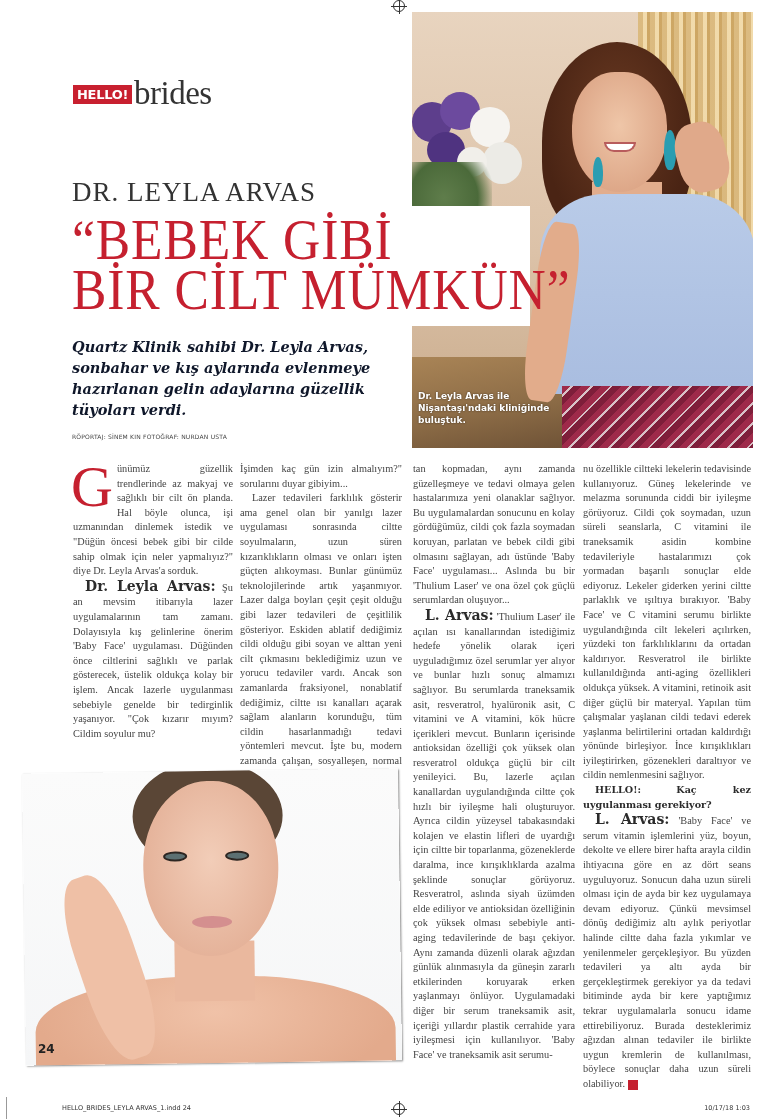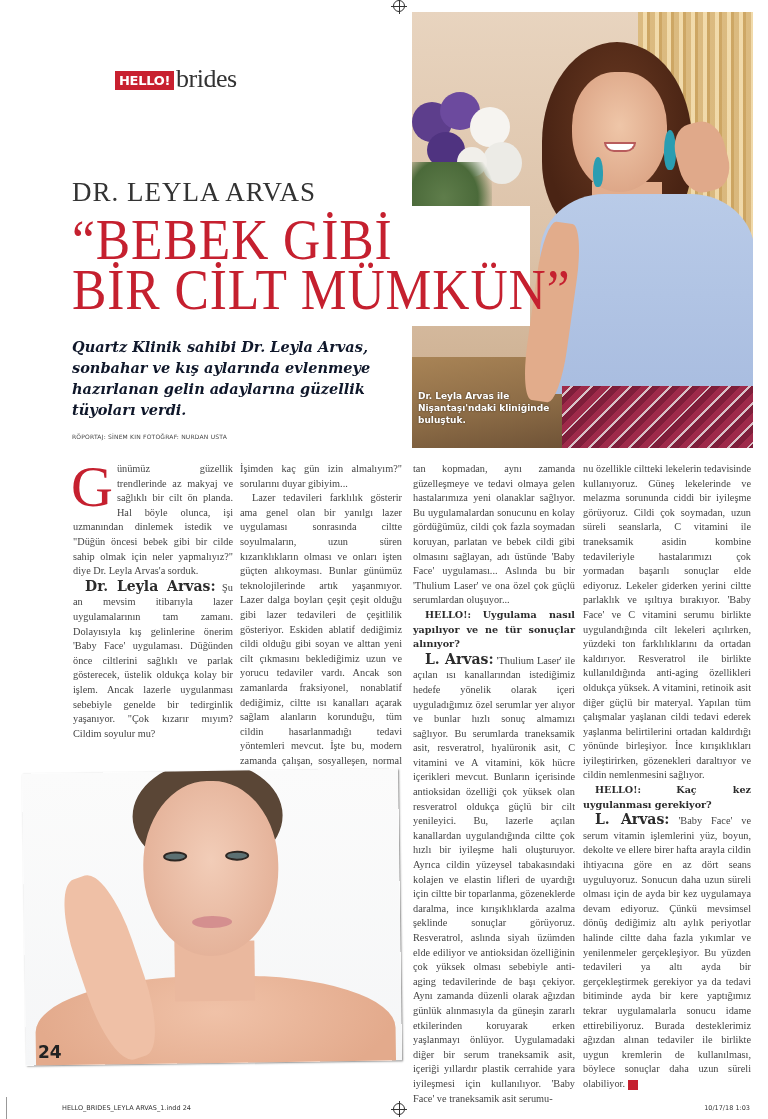--- a/index.html
+++ b/index.html
@@ -8,23 +8,23 @@
 
   
   .reg-mark { position: absolute; width: 12px; height: 12px; border-radius: 50%; border: 1px solid #333; }
   .reg-mark::before, .reg-mark::after { content: ""; position: absolute; background: #333; }
   .reg-mark::before { left: 5px; top: -3px; width: 1px; height: 16px; }
   .reg-mark::after { top: 5px; left: -3px; width: 16px; height: 1px; }
   .reg-top { left: 393px; top: 0px; }
   .reg-bottom { left: 393px; top: 1103px; }
 
   
-  .logo { position: absolute; left: 73px; top: 68px; display: flex; align-items: flex-end; margin-left: 42px; }
+  .logo { position: absolute; left: 73px; top: 82px; display: flex; align-items: flex-end; }
   .logo-hello { background: #c8202f; color: #fff; font-family: "DejaVu Sans", sans-serif; font-weight: 900; font-size: 13px; padding: 3px 4px 2px 4px; letter-spacing: -0.3px; line-height: 14px; }
-  .logo-brides { font-family: "Liberation Serif", serif; font-size: 26px; color: #333; line-height: 22px; margin-left: 2px; letter-spacing: -0.5px; }
+  .logo-brides { font-family: "Liberation Serif", serif; font-size: 33px; color: #333; line-height: 22px; margin-left: 2px; letter-spacing: -0.5px; }
 
   
   .hero-photo { position: absolute; left: 412px; top: 12px; width: 341px; height: 436px; overflow: hidden;
     background: linear-gradient(180deg, #e8d4bf 0%, #dcc2a8 55%, #c6a888 100%); }
   .hero-photo .gold-panel { position: absolute; right: 0; top: 0; width: 115px; height: 300px;
     background: repeating-linear-gradient(90deg, #d9b675 0 5px, #f3dca8 5px 9px, #c99f55 9px 12px); opacity: 0.85; }
   .hero-photo .flowers { position: absolute; left: 0; top: 80px; width: 120px; height: 130px; }
   .hero-photo .flower { position: absolute; border-radius: 50%; }
   .hero-photo .stem-area { position: absolute; left: 0; top: 150px; width: 80px; height: 90px;
     background: radial-gradient(ellipse at 40% 40%, #5f7d4b 0%, #4b6a3a 50%, transparent 75%); }
@@ -77,21 +77,21 @@
   .model-photo .hair { position: absolute; left: 110px; top: -10px; width: 150px; height: 110px; border-radius: 50%; background: #5a4636; }
   .model-photo .face { position: absolute; left: 120px; top: 10px; width: 135px; height: 175px; border-radius: 48% 48% 50% 50%;
     background: radial-gradient(ellipse at 50% 45%, #f2cdb8 0%, #e4b198 75%); }
   .model-photo .eye { position: absolute; top: 80px; width: 24px; height: 10px; border-radius: 50%; background: #5c7072; border: 2px solid #2d2622; }
   .model-photo .eye.l { left: 140px; } .model-photo .eye.r { left: 202px; }
   .model-photo .lips { position: absolute; left: 168px; top: 145px; width: 40px; height: 12px; border-radius: 50%; background: #d48f8f; }
   .model-photo .neck { position: absolute; left: 150px; top: 170px; width: 80px; height: 60px; background: #eab89e; }
   .model-photo .shoulders { position: absolute; left: 10px; top: 205px; width: 360px; height: 120px; border-radius: 45% 45% 0 0;
     background: radial-gradient(ellipse at 50% 30%, #f0c2a8 0%, #e3aa8c 70%); }
   .model-photo .hand { position: absolute; left: 55px; top: 100px; width: 60px; height: 190px; border-radius: 40%; background: #efc0a6; transform: rotate(-18deg); }
-  .page-num { position: absolute; left: 38px; top: 1042px; font-family: "DejaVu Sans", sans-serif; font-weight: bold; font-size: 17px; color: #222; }
+  .page-num { position: absolute; left: 38px; top: 1042px; font-family: "DejaVu Sans", sans-serif; font-weight: bold; font-size: 12px; color: #222; }
 
   
   .slug-bar { position: absolute; left: 6px; top: 1097px; width: 1px; height: 22px; background: #999; }
   .slug-left { position: absolute; left: 14px; top: 1104px; font-family: "DejaVu Sans", sans-serif; font-size: 6.5px; color: #333; padding-left: 48px; }
   .slug-right { position: absolute; right: 18px; top: 1104px; font-family: "DejaVu Sans", sans-serif; font-size: 6.5px; color: #333; }
 </style>
 </head>
 <body>
 
 <div class="reg-mark reg-top"></div>
@@ -139,21 +139,20 @@
   <p><span class="sp">Dr. Leyla Arvas:</span> <span>Şu an mevsim itibarıyla lazer uygulamalarının tam zamanı. Dolayısıyla kış gelinlerine önerim 'Baby Face' uygulaması. Düğünden önce ciltlerini sağlıklı ve parlak gösterecek, üstelik oldukça kolay bir işlem. Ancak lazerle uygulanması sebebiyle genelde bir tedirginlik yaşanıyor. "Çok kızarır mıyım? Cildim soyulur mu?</span></p>
 </div>
 
 <div class="col col2">
   <p class="noindent">İşimden kaç gün izin almalıyım?" sorularını duyar gibiyim...</p>
   <p>Lazer tedavileri farklılık gösterir ama genel olan bir yanılgı lazer uygulaması sonrasında ciltte soyulmaların, uzun süren kızarıklıkların olması ve onları işten güçten alıkoyması. Bunlar günümüz teknolojilerinde artık yaşanmıyor. Lazer dalga boyları çeşit çeşit olduğu gibi lazer tedavileri de çeşitlilik gösteriyor. Eskiden ablatif dediğimiz cildi olduğu gibi soyan ve alttan yeni cilt çıkmasını beklediğimiz uzun ve yorucu tedaviler vardı. Ancak son zamanlarda fraksiyonel, nonablatif dediğimiz, ciltte ısı kanalları açarak sağlam alanların korunduğu, tüm cildin hasarlanmadığı tedavi yöntemleri mevcut. İşte bu, modern zamanda çalışan, sosyalleşen, normal hayat-</p>
 </div>
 
 <div class="col col3">
   <p class="noindent">tan kopmadan, aynı zamanda güzelleşmeye ve tedavi olmaya gelen hastalarımıza yeni olanaklar sağlıyor. Bu uygulamalardan sonucunu en kolay gördüğümüz, cildi çok fazla soymadan koruyan, parlatan ve bebek cildi gibi olmasını sağlayan, adı üstünde 'Baby Face' uygulaması... Aslında bu bir 'Thulium Laser' ve ona özel çok güçlü serumlardan oluşuyor...</p>
-  <p><span class="q">HELLO!:</span> <span class="q">Uygulama nasıl yapılıyor ve ne tür sonuçlar alınıyor?</span></p>
   <p><span class="sp">L. Arvas:</span> 'Thulium Laser' ile açılan ısı kanallarından istediğimiz hedefe yönelik olarak içeri uyguladığımız özel serumlar yer alıyor ve bunlar hızlı sonuç almamızı sağlıyor. Bu serumlarda traneksamik asit, resveratrol, hyalüronik asit, C vitamini ve A vitamini, kök hücre içerikleri mevcut. Bunların içerisinde antioksidan özelliği çok yüksek olan resveratrol oldukça güçlü bir cilt yenileyici. Bu, lazerle açılan kanallardan uygulandığında ciltte çok hızlı bir iyileşme hali oluşturuyor. Ayrıca cildin yüzeysel tabakasındaki kolajen ve elastin lifleri de uyardığı için ciltte bir toparlanma, gözeneklerde daralma, ince kırışıklıklarda azalma şeklinde sonuçlar görüyoruz. Resveratrol, aslında siyah üzümden elde ediliyor ve antioksidan özelliğinin çok yüksek olması sebebiyle anti-aging tedavilerinde de başı çekiyor. Aynı zamanda düzenli olarak ağızdan günlük alınmasıyla da güneşin zararlı etkilerinden koruyarak erken yaşlanmayı önlüyor. Uygulamadaki diğer bir serum traneksamik asit, içeriği yıllardır plastik cerrahide yara iyileşmesi için kullanılıyor. 'Baby Face' ve traneksamik asit serumu-</p>
 </div>
 
 <div class="col col4">
   <p class="noindent">nu özellikle ciltteki lekelerin tedavisinde kullanıyoruz. Güneş lekelerinde ve melazma sorununda ciddi bir iyileşme görüyoruz. Cildi çok soymadan, uzun süreli seanslarla, C vitamini ile traneksamik asidin kombine tedavileriyle hastalarımızı çok yormadan başarılı sonuçlar elde ediyoruz. Lekeler giderken yerini ciltte parlaklık ve ışıltıya bırakıyor. 'Baby Face' ve C vitamini serumu birlikte uygulandığında cilt lekeleri açılırken, yüzdeki ton farklılıklarını da ortadan kaldırıyor. Resveratrol ile birlikte kullanıldığında anti-aging özellikleri oldukça yüksek. A vitamini, retinoik asit diğer güçlü bir materyal. Yapılan tüm çalışmalar yaşlanan cildi tedavi ederek yaşlanma belirtilerini ortadan kaldırdığı yönünde birleşiyor. İnce kırışıklıkları iyileştirirken, gözenekleri daraltıyor ve cildin nemlenmesini sağlıyor.</p>
   <p><span class="q">HELLO!:</span> <span class="q">Kaç kez uygulanması gerekiyor?</span></p>
   <p><span class="sp">L. Arvas:</span> <span>'Baby Face' ve serum vitamin işlemlerini yüz, boyun, dekolte ve ellere birer hafta arayla cildin ihtiyacına göre en az dört seans uyguluyoruz. Sonucun daha uzun süreli olması için de ayda bir kez uygulamaya devam ediyoruz. Çünkü mevsimsel dönüş dediğimiz altı aylık periyotlar halinde ciltte daha fazla yıkımlar ve yenilenmeler gerçekleşiyor. Bu yüzden tedavileri ya altı ayda bir gerçekleştirmek gerekiyor ya da tedavi bitiminde ayda bir kere yaptığımız tekrar uygulamalarla sonucu idame ettirebiliyoruz. Burada desteklerimiz ağızdan alınan tedaviler ile birlikte uygun kremlerin de kullanılması, böylece sonuçlar daha uzun süreli olabiliyor.</span><span class="end-mark">H</span></p>
 </div>
 
 <div class="model-photo">

